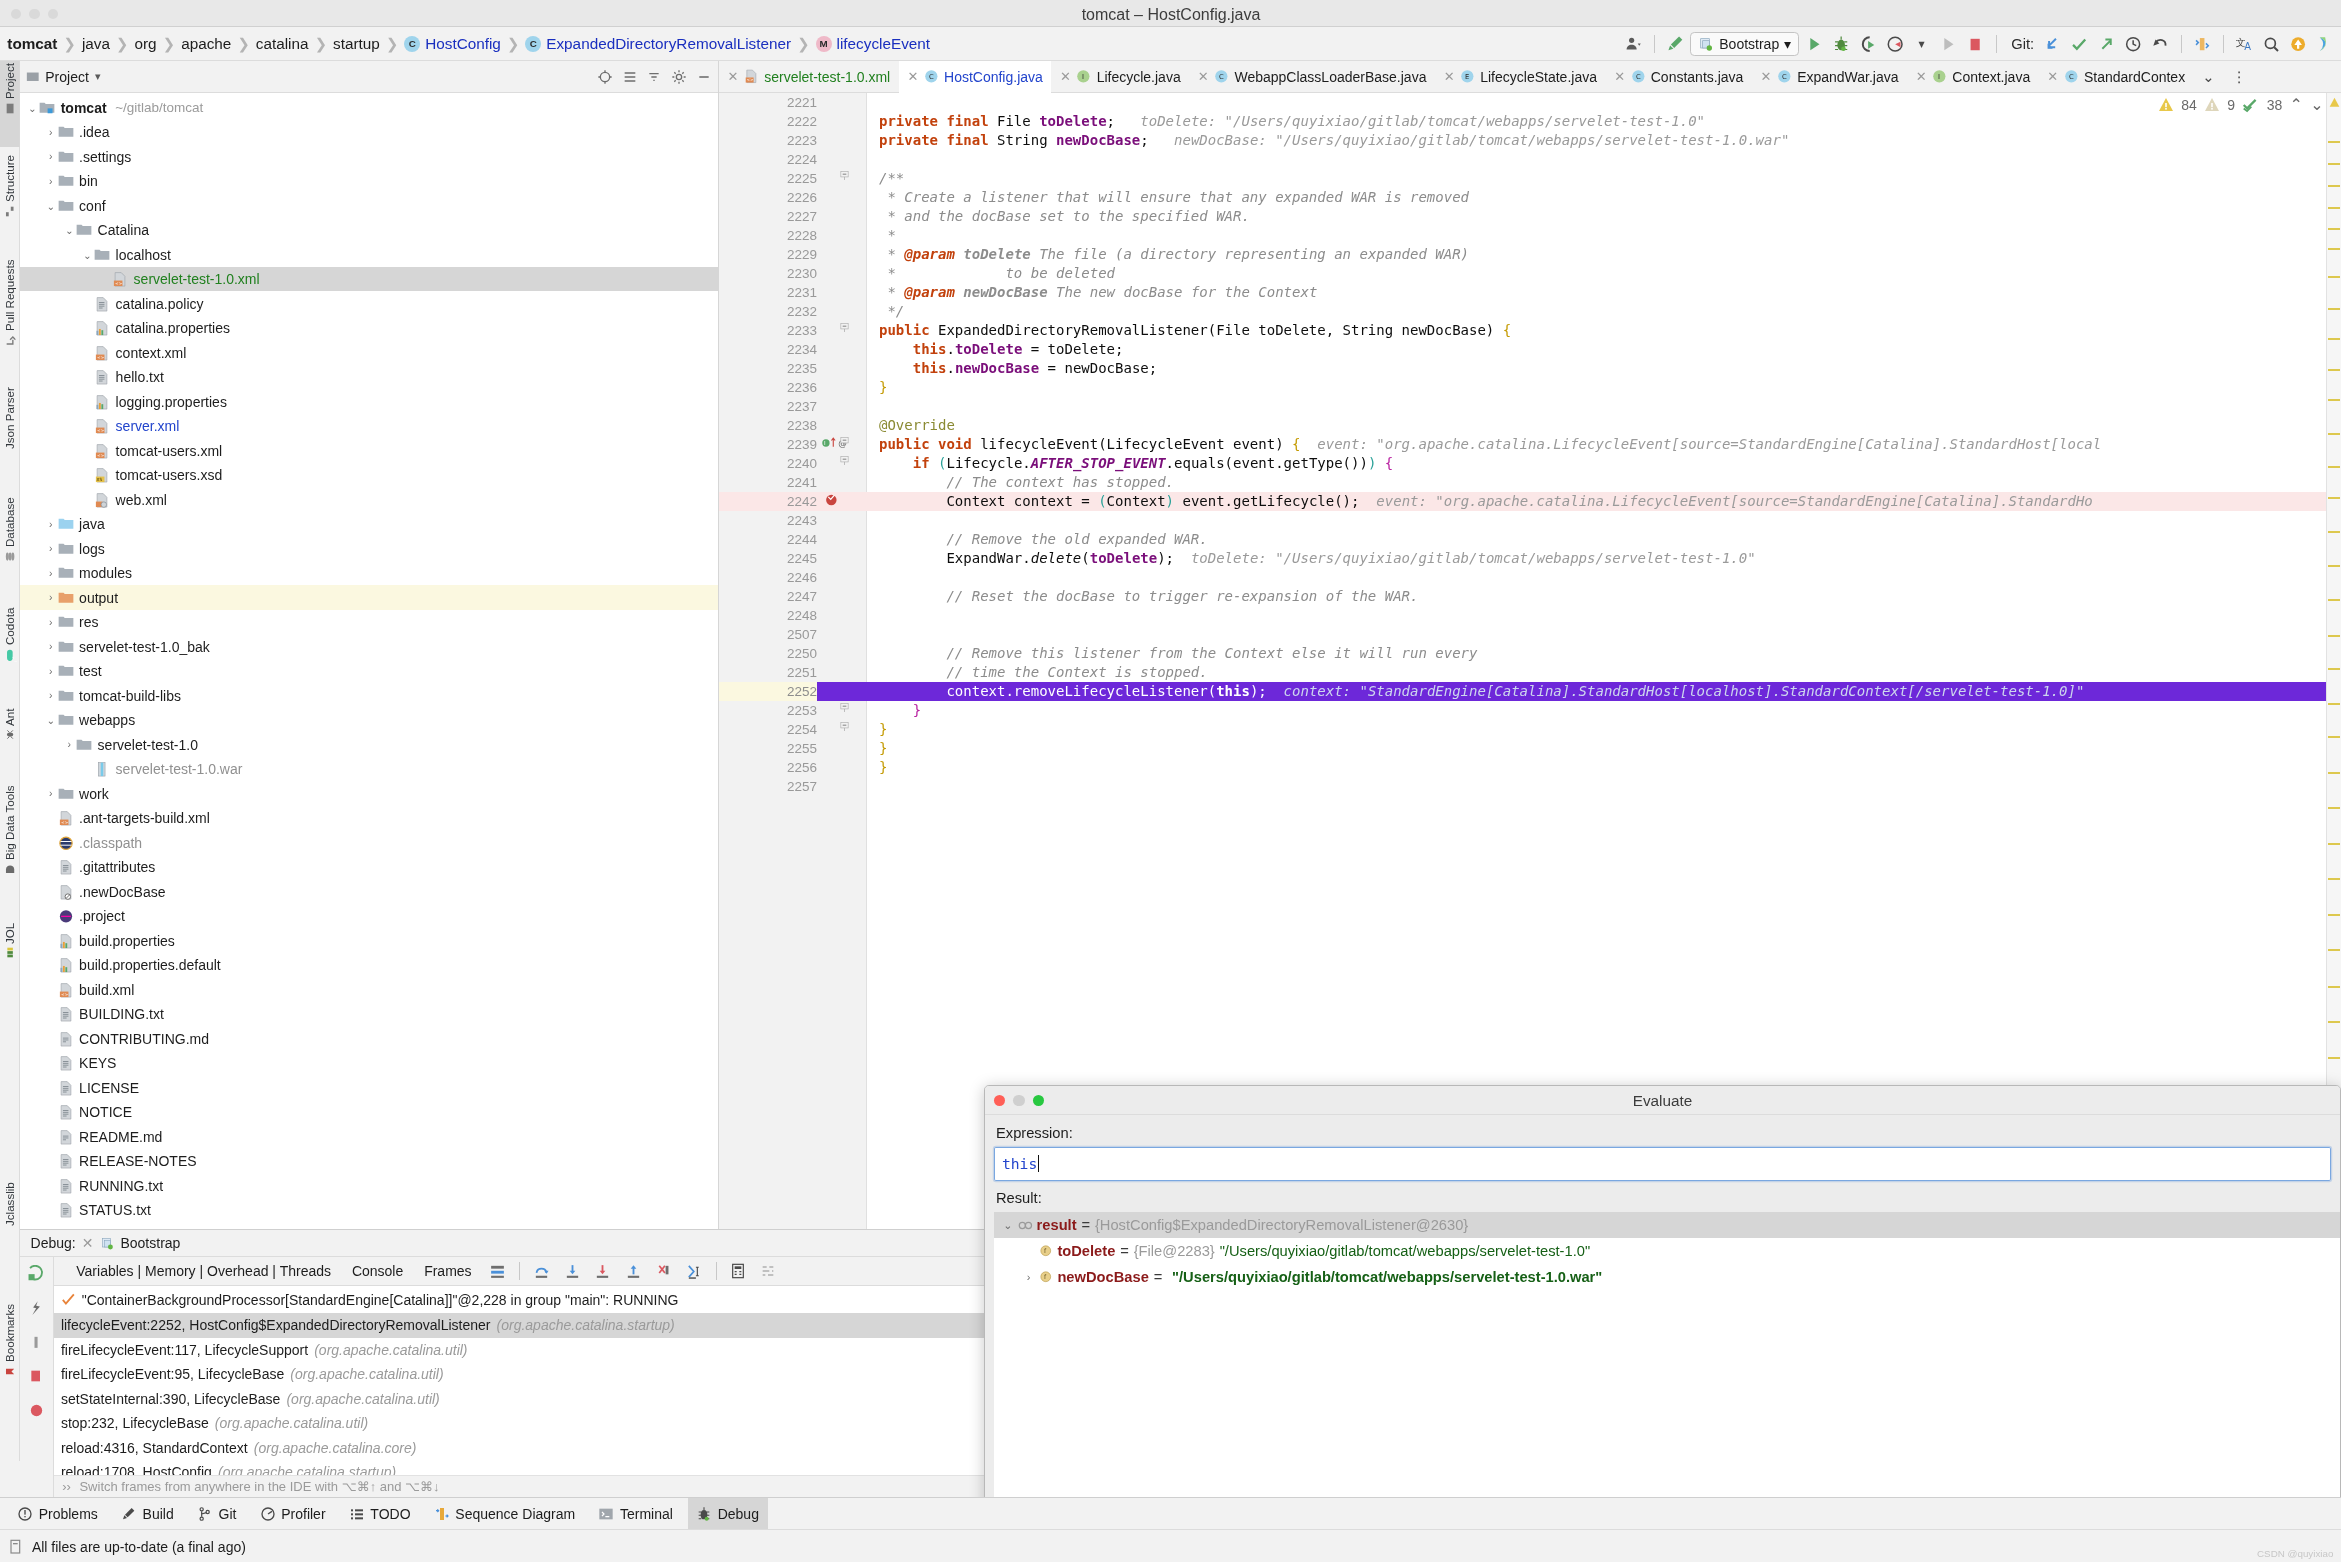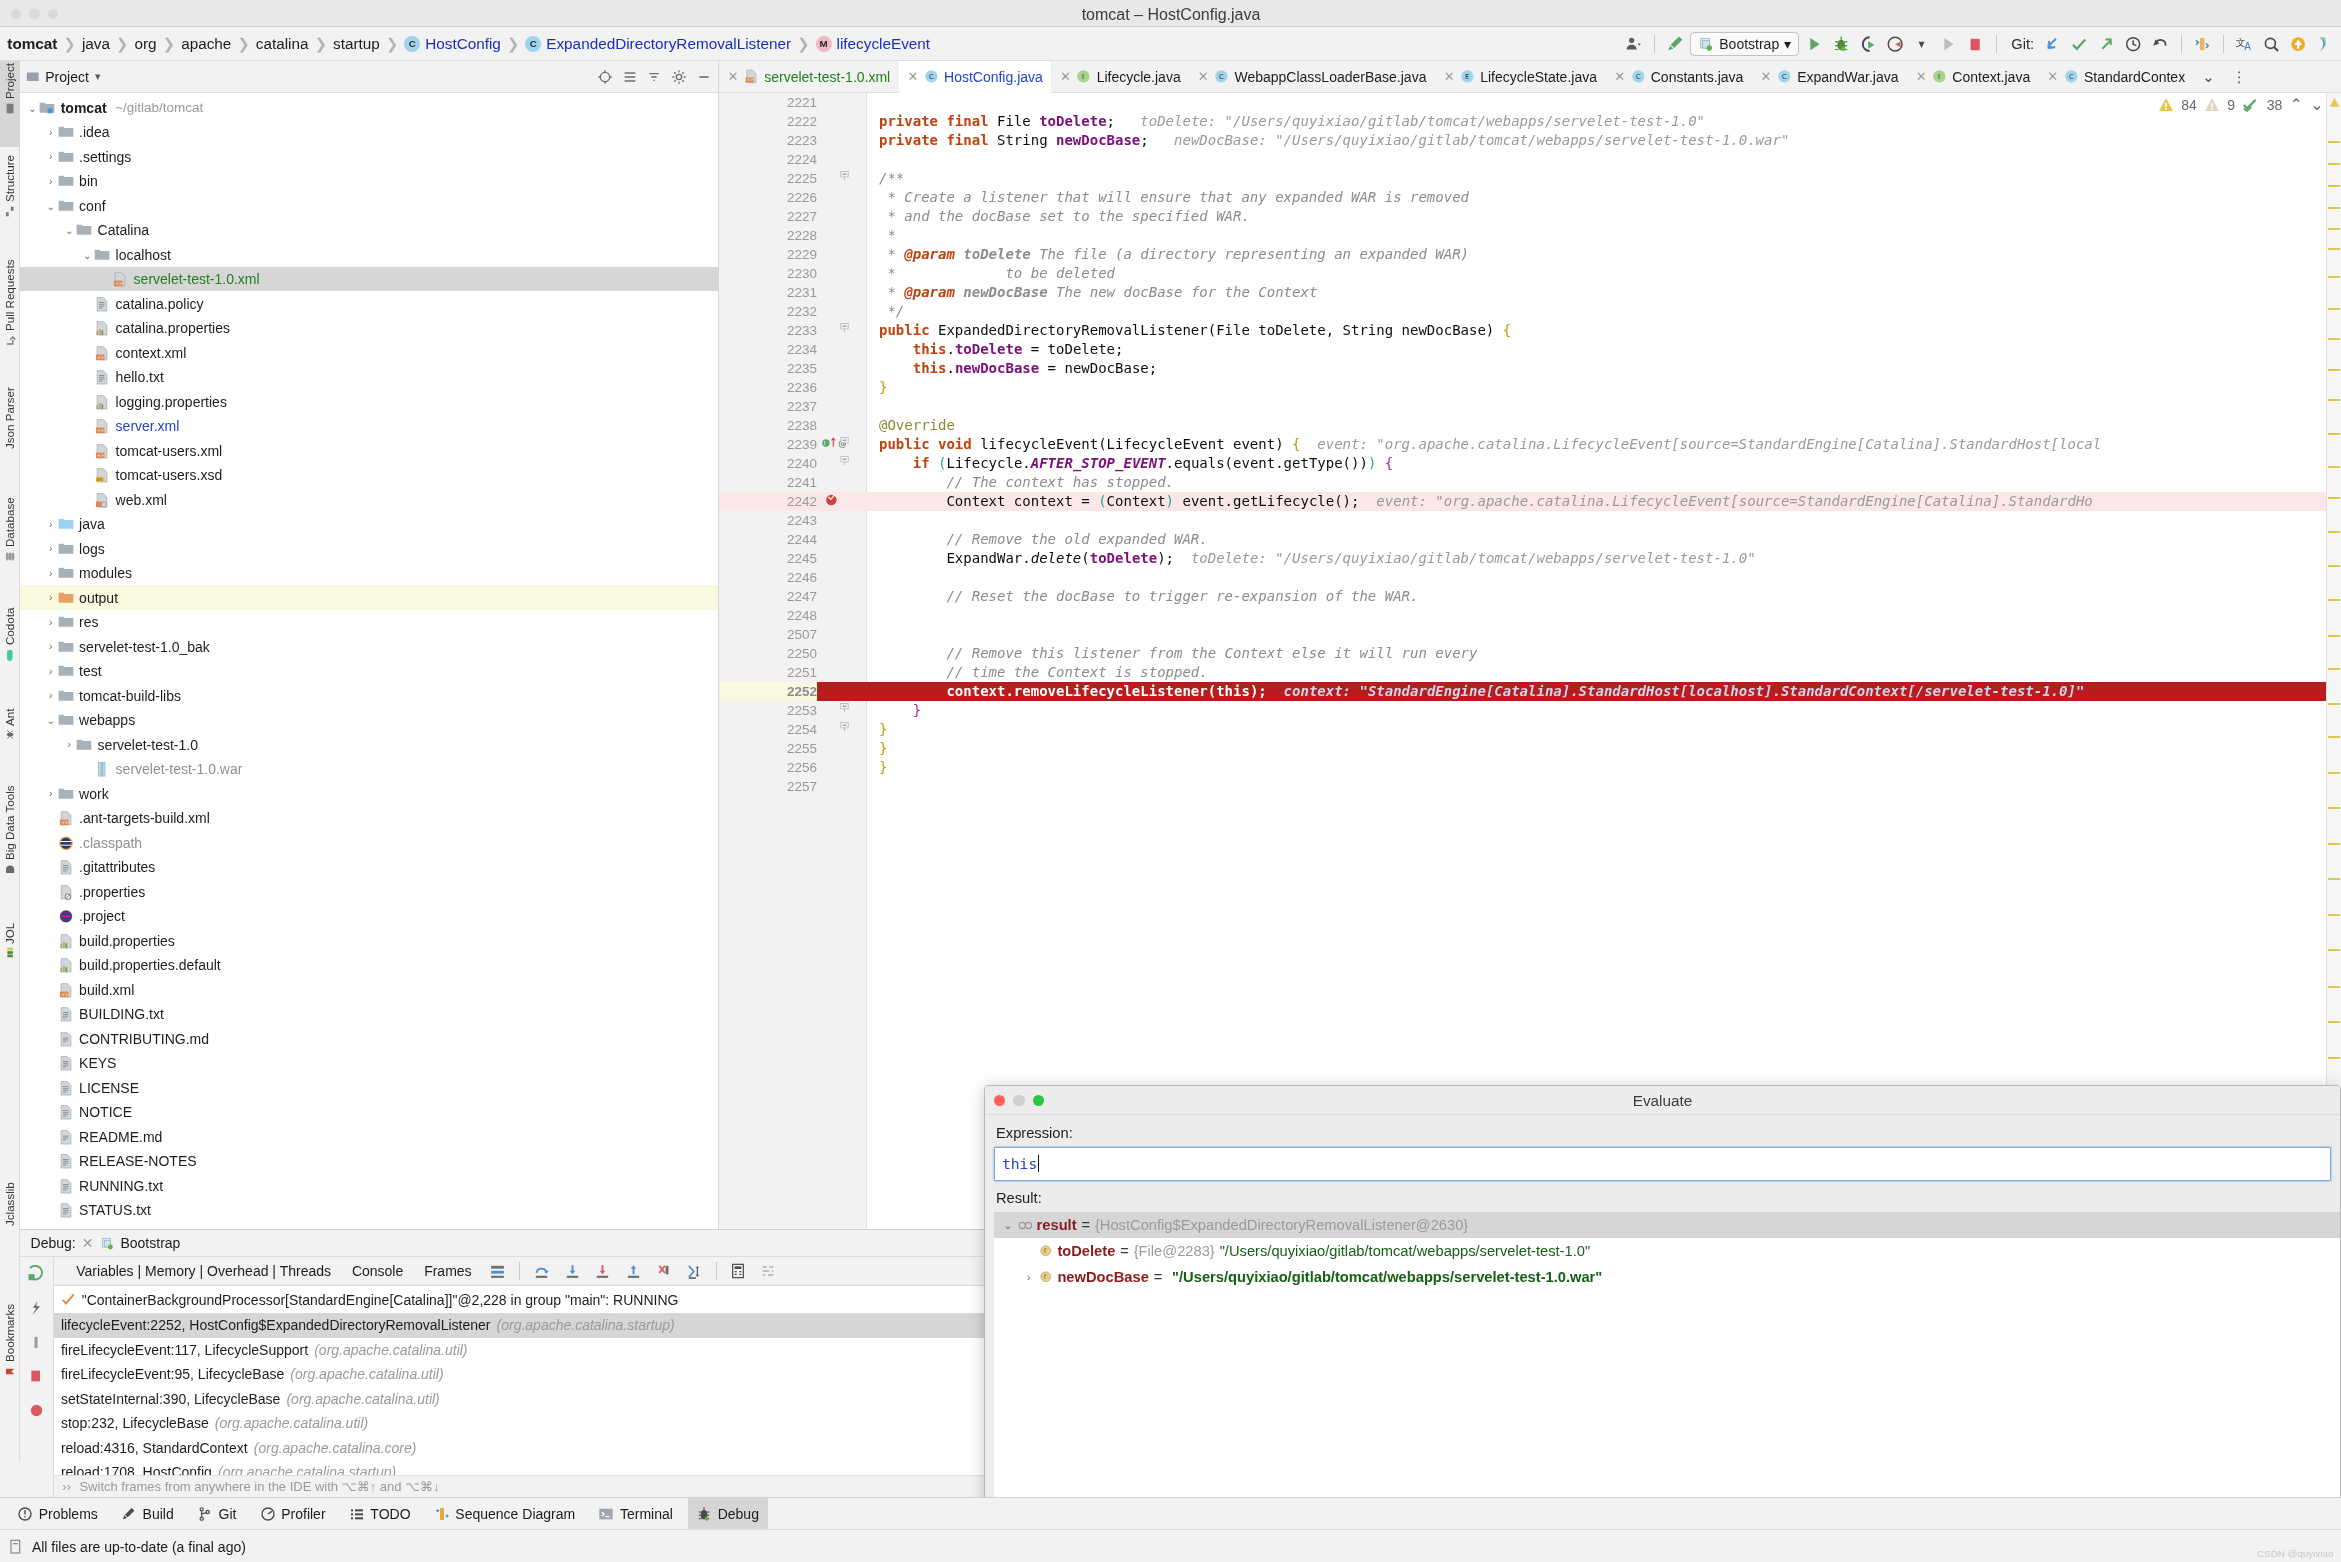--- a/index.html
+++ b/index.html
@@ -114,21 +114,21 @@
              border-right:0.6px solid #e0e0e0; }
   .codearea { position:absolute; left:0; top:0; right:0; height:100%; }
   .cline { position:relative; height:19px; white-space:nowrap; font-family:"DejaVu Sans Mono", monospace; }
   .lnum {
     position:absolute; left:0; width:98px; text-align:right; font-size:13.5px; color:#999999;
     font-family:"Liberation Sans", sans-serif; line-height:19px;
   }
   .ctext {
     position:absolute; left:160px; font-size:14px; line-height:19px; color:#0d0d0d;
   }
-  .cline.exec { background:#b91c1c;font-weight:bold; }
+  .cline.exec { background:#6d28d9; }
   .cline.exec .lnum { background:#fbf8e0; color:#8d8d8d; }
   .cline.exec .ctext { color:#ffffff; }
   .cline.bp { background:#fbe7e7; }
   .kw { color:#c2410c; font-weight:bold; }
   .fld { color:#7a0e7a; font-weight:bold; }
   .cmt { color:#8c8c8c; font-style:italic; }
   .hint { color:#9a9a9a; font-style:italic; }
   .exec .hint { color:#cdd6ee; }
   .ann { color:#8a8a33; }
   .sconst { color:#7a0e7a; font-weight:bold; font-style:italic;}
@@ -857,21 +857,21 @@
         <div class="trow">
           <span style="flex: 0 0 24.5px;"></span>
           <span class="arrow"></span>
           <span class="ficon">
             <svg width="16" height="14.7" viewBox="0 0 26 24">
               <path d="M5 1h10l6 6v16H5z" fill="#d2d6da" stroke="#9aa1a8"></path>
               <circle cx="16" cy="19" r="4.5" fill="#fff" stroke="#6e6e6e" stroke-width="1.6"></circle>
               <path d="M13 22 L19 16" stroke="#6e6e6e" stroke-width="1.6"></path>
             </svg>
           </span>
-          <span class="tlabel ">.properties</span>
+          <span class="tlabel ">.newDocBase</span>
         </div>
         <div class="trow">
           <span style="flex: 0 0 24.5px;"></span>
           <span class="arrow"></span>
           <span class="ficon">
             <svg width="16" height="14.7" viewBox="0 0 26 24">
               <circle cx="13" cy="12" r="10" fill="#4a3a7a"></circle>
               <path d="M5 12h16" stroke="#f0a" stroke-width="2"></path>
             </svg>
           </span>

